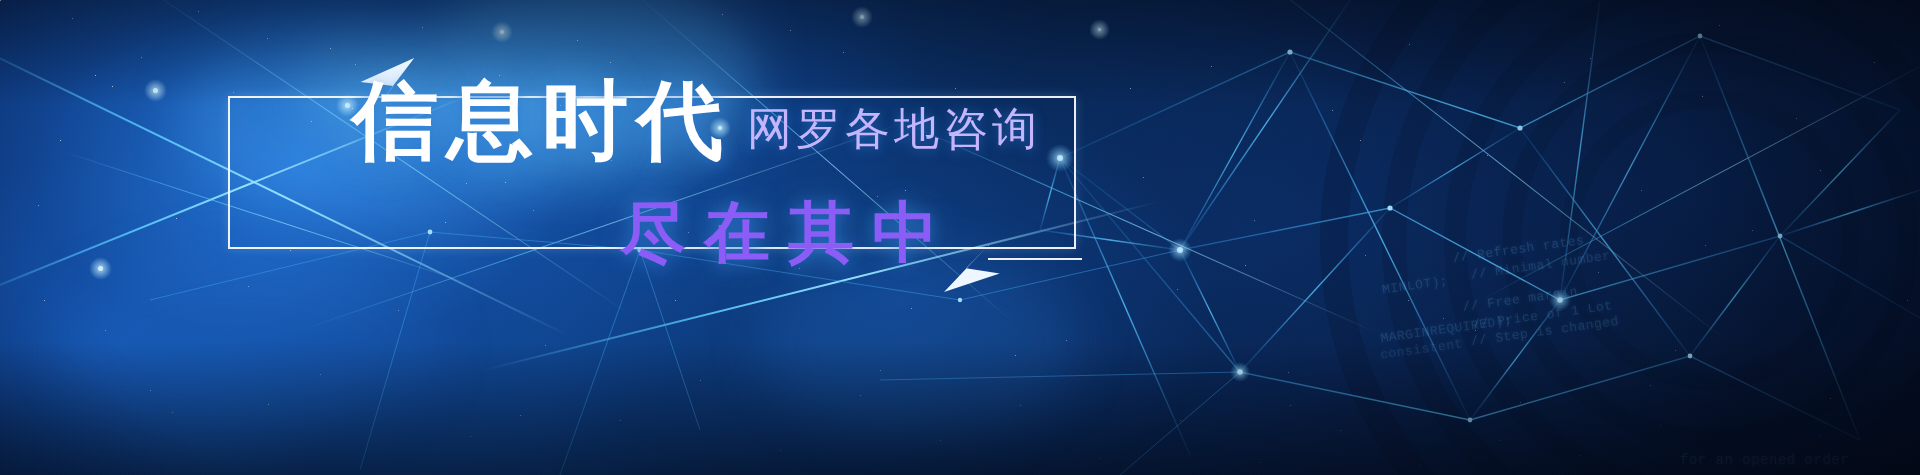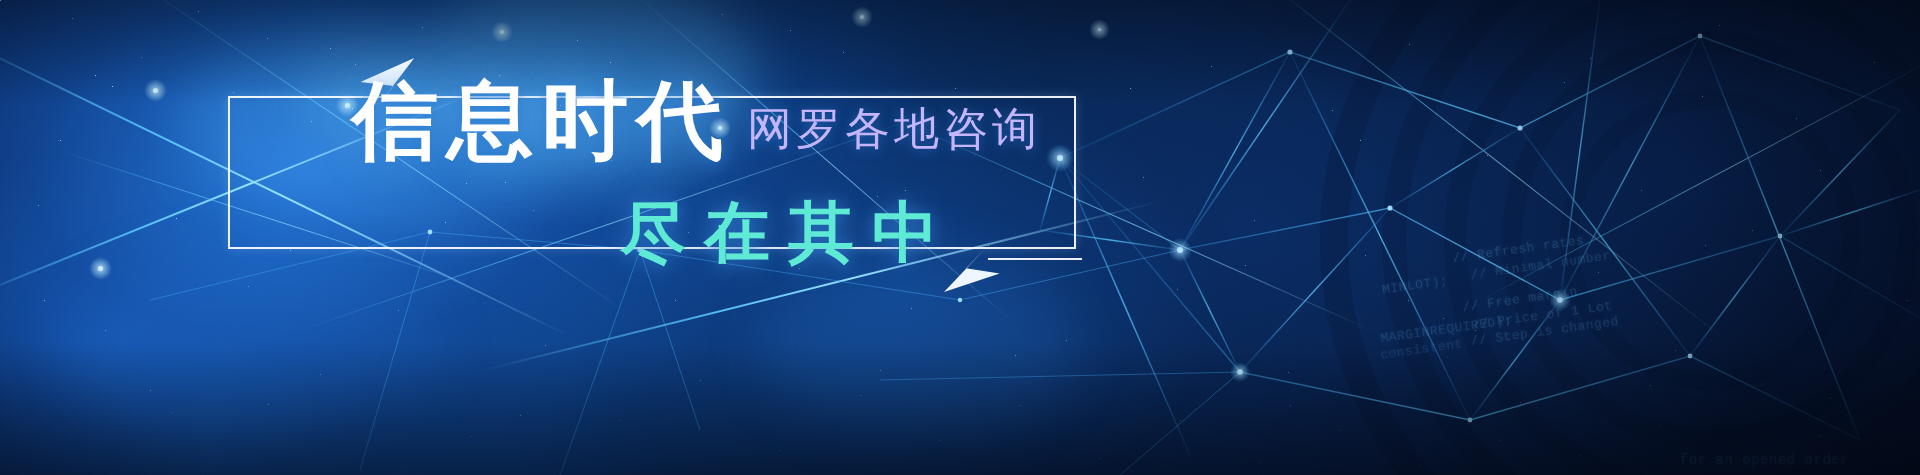--- a/index.html
+++ b/index.html
@@ -170,21 +170,21 @@
     color:#ffffff;
     text-shadow:0 2px 12px rgba(40,120,210,.7);
   }
   .title-line2b{
     position:absolute;left:620px;top:200px;
     font-family:"Liberation Serif","DejaVu Serif",serif;
     font-weight:700;
     font-size:66px;
     line-height:66px;
     letter-spacing:18px;
-    color:#5eead4;
+    color:#8b5cf6;
     text-shadow:0 2px 16px rgba(40,120,210,.75), 0 0 34px rgba(120,200,255,.3);
   }
 
   .arrow-tl{
     position:absolute;left:356px;top:60px;width:60px;height:48px;
     background:#eef6ff;
     clip-path:polygon(100% 0%, 8% 42%, 62% 55%, 30% 100%);
     transform:rotate(-4deg);
     filter:drop-shadow(0 0 8px rgba(140,205,255,.45));
   }

